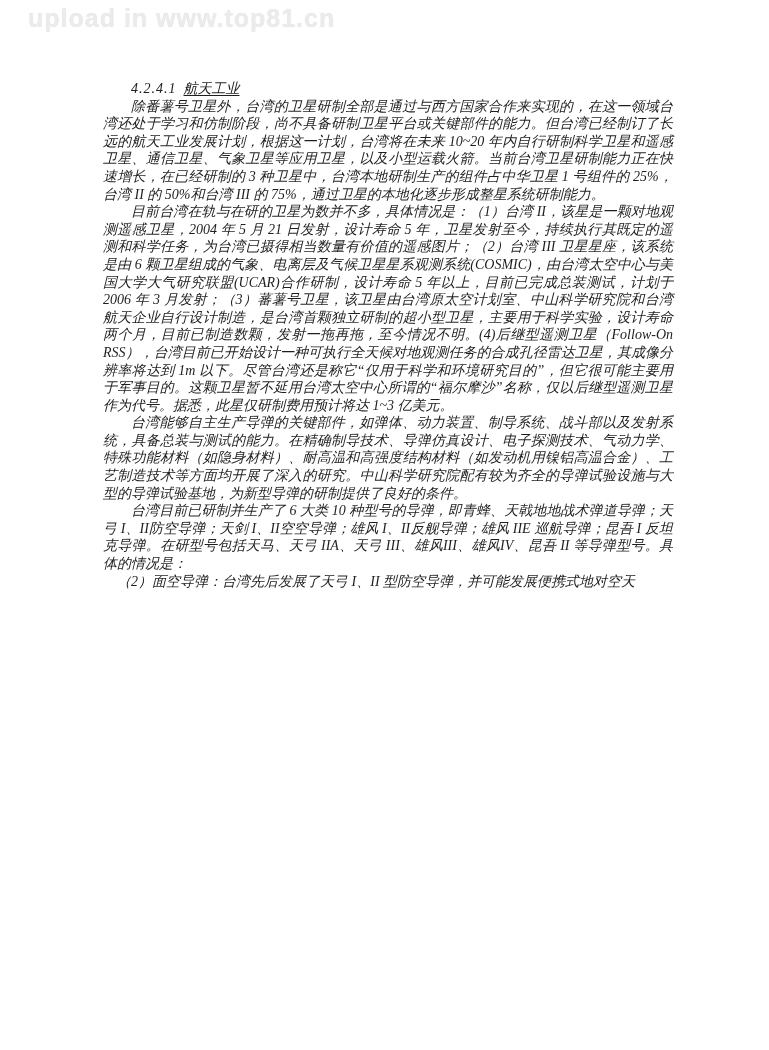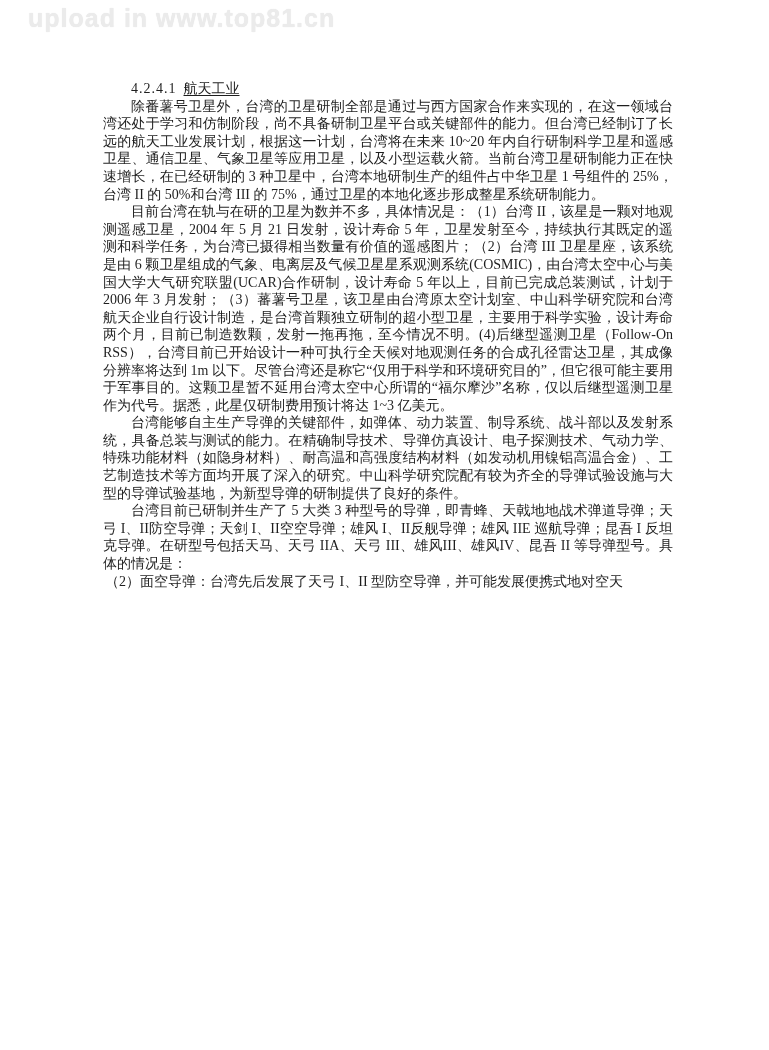--- a/index.html
+++ b/index.html
@@ -32,23 +32,25 @@
     color:#1e1e1e;
     font-size:14px;
     line-height:17.6px;
     text-align:justify;
     text-justify:inter-character;
   }
   .content p{
     margin:0;
     padding:0;
     text-indent:2em;
+    font-style:italic;
   }
   .content p.flush{
     text-indent:0.15em;
+    margin-left:12px;
   }
   .heading .num{
     margin-right:7px;
     letter-spacing:1px;
   }
   .heading .title{
     text-decoration:underline;
     text-underline-offset:2px;
   }
 </style>
@@ -65,19 +67,19 @@
 
 
     <p>除番薯号卫星外，台湾的卫星研制全部是通过与西方国家合作来实现的，在这一领域台湾还处于学习和仿制阶段，尚不具备研制卫星平台或关键部件的能力。但台湾已经制订了长远的航天工业发展计划，根据这一计划，台湾将在未来 10~20 年内自行研制科学卫星和遥感卫星、通信卫星、气象卫星等应用卫星，以及小型运载火箭。当前台湾卫星研制能力正在快速增长，在已经研制的 3 种卫星中，台湾本地研制生产的组件占中华卫星 1 号组件的 25%，台湾 II 的 50%和台湾 III 的 75%，通过卫星的本地化逐步形成整星系统研制能力。</p>
 
     <p>目前台湾在轨与在研的卫星为数并不多，具体情况是：（1）台湾 II，该星是一颗对地观测遥感卫星，2004 年 5 月 21 日发射，设计寿命 5 年，卫星发射至今，持续执行其既定的遥测和科学任务，为台湾已摄得相当数量有价值的遥感图片；（2）台湾 III 卫星星座，该系统是由 6 颗卫星组成的气象、电离层及气候卫星星系观测系统(COSMIC)，由台湾太空中心与美国大学大气研究联盟(UCAR)合作研制，设计寿命 5 年以上，目前已完成总装测试，计划于 2006 年 3 月发射；（3）蕃薯号卫星，该卫星由台湾原太空计划室、中山科学研究院和台湾航天企业自行设计制造，是台湾首颗独立研制的超小型卫星，主要用于科学实验，设计寿命两个月，目前已制造数颗，发射一拖再拖，至今情况不明。(4)后继型遥测卫星（Follow-On RSS），台湾目前已开始设计一种可执行全天候对地观测任务的合成孔径雷达卫星，其成像分辨率将达到 1m 以下。尽管台湾还是称它“仅用于科学和环境研究目的”，但它很可能主要用于军事目的。这颗卫星暂不延用台湾太空中心所谓的“福尔摩沙”名称，仅以后继型遥测卫星作为代号。据悉，此星仅研制费用预计将达 1~3 亿美元。</p>
 
 
 
     <p>台湾能够自主生产导弹的关键部件，如弹体、动力装置、制导系统、战斗部以及发射系统，具备总装与测试的能力。在精确制导技术、导弹仿真设计、电子探测技术、气动力学、特殊功能材料（如隐身材料）、耐高温和高强度结构材料（如发动机用镍铝高温合金）、工艺制造技术等方面均开展了深入的研究。中山科学研究院配有较为齐全的导弹试验设施与大型的导弹试验基地，为新型导弹的研制提供了良好的条件。</p>
 
-    <p>台湾目前已研制并生产了 5 大类 3 种型号的导弹，即青蜂、天戟地地战术弹道导弹；天弓 I、II防空导弹；天剑 I、II空空导弹；雄风 I、II反舰导弹；雄风 IIE 巡航导弹；昆吾 I 反坦克导弹。在研型号包括天马、天弓 IIA、天弓 III、雄风III、雄风IV、昆吾 II 等导弹型号。具体的情况是：</p>
+    <p>台湾目前已研制并生产了 6 大类 10 种型号的导弹，即青蜂、天戟地地战术弹道导弹；天弓 I、II防空导弹；天剑 I、II空空导弹；雄风 I、II反舰导弹；雄风 IIE 巡航导弹；昆吾 I 反坦克导弹。在研型号包括天马、天弓 IIA、天弓 III、雄风III、雄风IV、昆吾 II 等导弹型号。具体的情况是：</p>
 
 
     <p class="flush">（2）面空导弹：台湾先后发展了天弓 I、II 型防空导弹，并可能发展便携式地对空天</p>
 
   </div>
 </div>
 
 </body></html>

